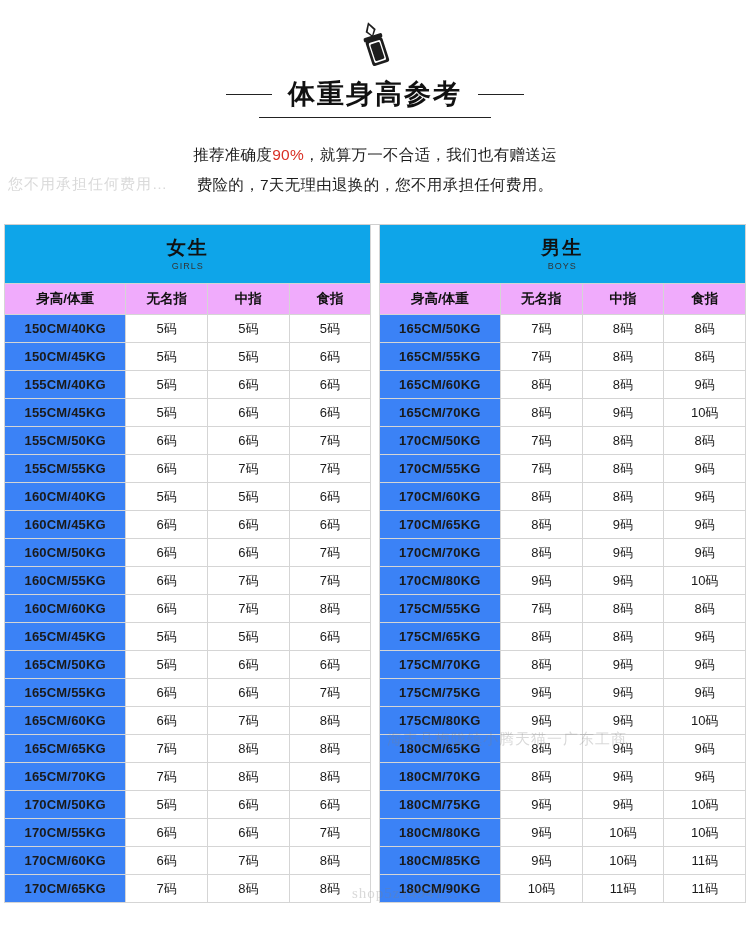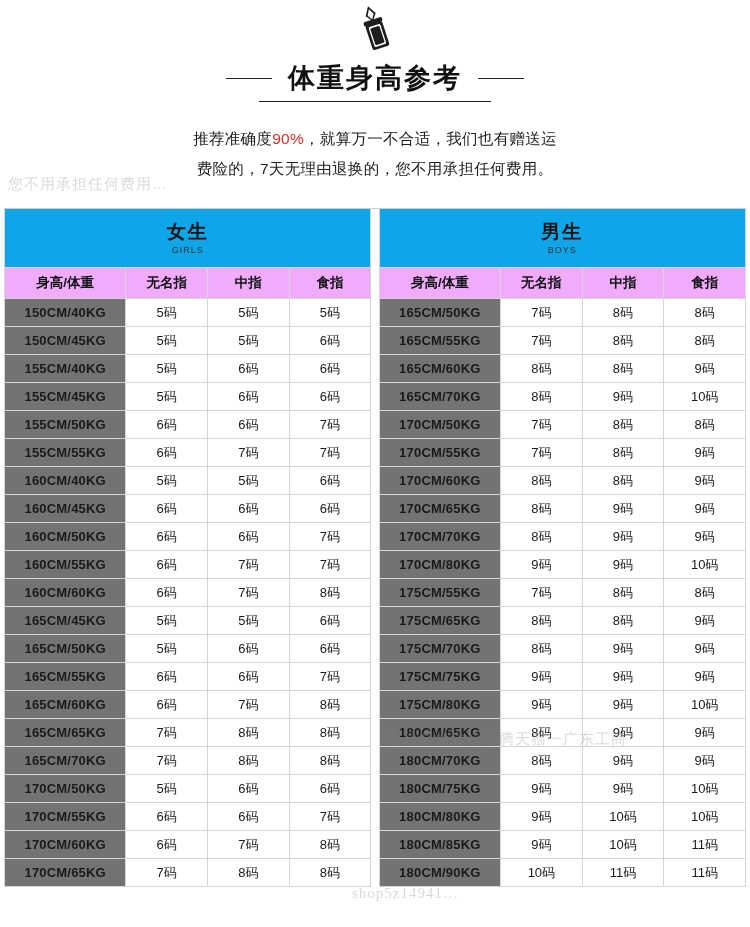--- a/index.html
+++ b/index.html
@@ -12,21 +12,21 @@
     background: #ffffff;
     font-family: "Liberation Sans", sans-serif;
     color: #1a1a1a;
     position: relative;
     overflow: hidden;
   }
 
   
   .header {
     text-align: center;
-    padding-top: 0;
+    padding-top: 16px;
   }
   .ring-icon {
     display: block;
     margin: 0 auto 6px auto;
     width: 56px;
     height: 56px;
   }
   .title-wrap {
     display: flex;
     align-items: center;
@@ -103,21 +103,21 @@
     margin-top: 2px;
   }
   .colhead {
     background: #f0abfc;
     font-weight: bold;
     font-size: 13.5px;
     height: 30px;
     color: #111;
   }
   .sizecol {
-    background: #737373;
+    background: #3b82f6;
     font-weight: bold;
     font-size: 13px;
     letter-spacing: 0.2px;
   }
   .divider-col {
     width: 8px;
     border-top: none;
     border-bottom: none;
     border-left: none;
     border-right: none;

